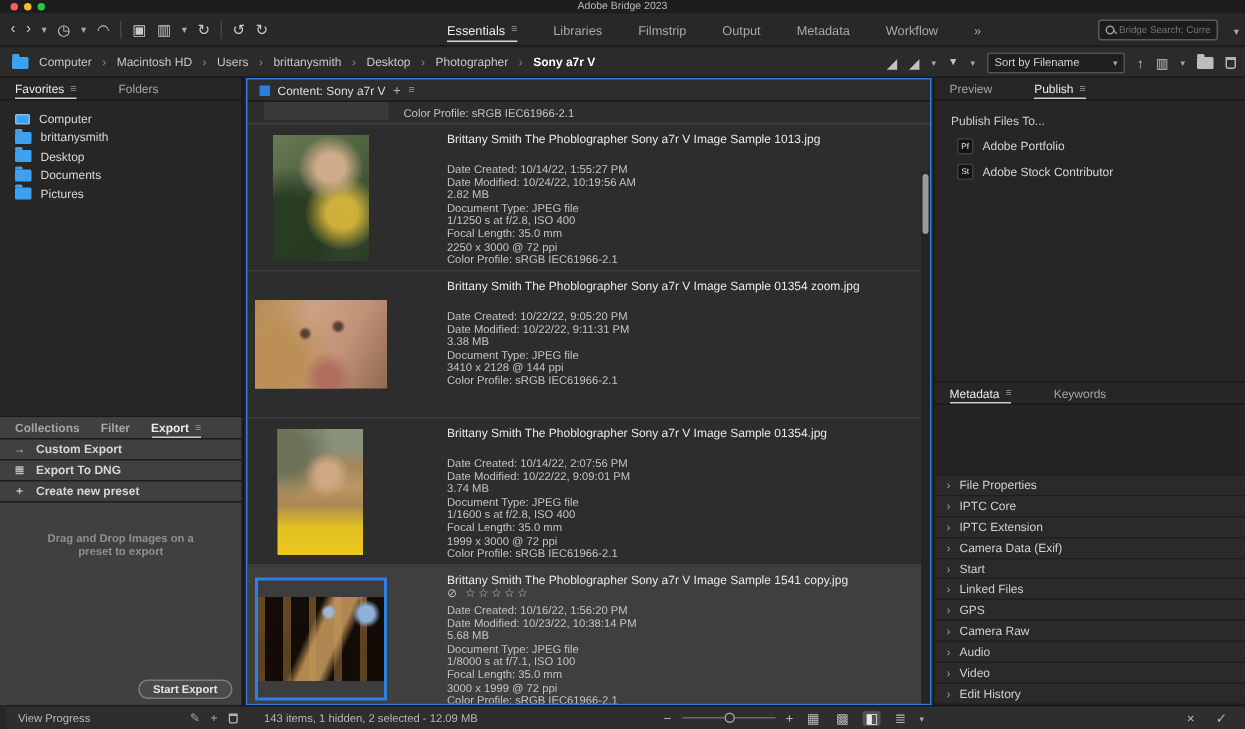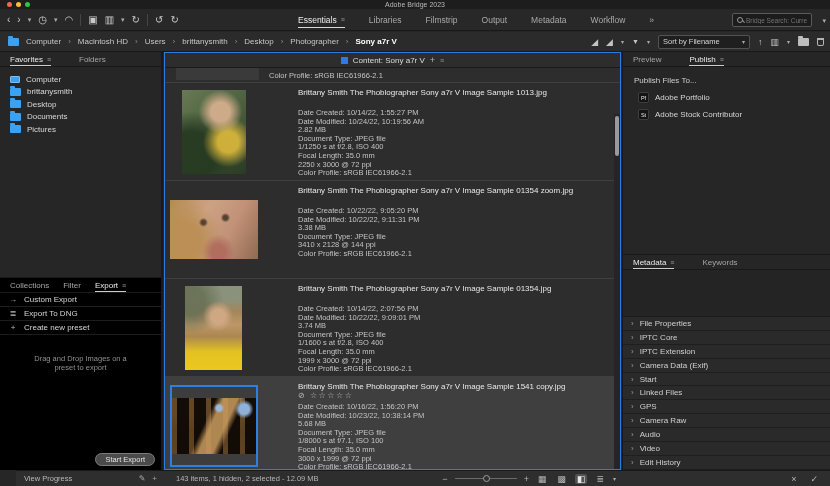--- a/index.html
+++ b/index.html
@@ -46,36 +46,36 @@
   .chev { font-size:6px; color:#a9a9a9; }
   
   .ptabs { height:15px; display:flex; align-items:center; gap:28px; padding:0 10px; font-size:8px; color:#a5a5a5; border-bottom:1px solid #191919; }
   .ptab { display:flex; align-items:center; gap:4px; height:100%; padding-top:1px; }
   .ptab.active { color:#e9e9e9; box-shadow:inset 0 -1px 0 #cccccc; }
   .ham { font-size:7px; color:#9a9a9a; }
   
   .sidebar { position:absolute; left:0; top:52px; width:163px; height:225px; background:#262626; border-right:2px solid #191919; }
   .fav-item { display:flex; align-items:center; gap:6px; height:12.5px; padding-left:10px; font-size:8px; color:#d8d8d8; }
   
-  .exportp { position:absolute; left:0; top:277px; width:163px; height:193px; background:#000000; border-right:2px solid #191919; border-top:1px solid #191919; }
+  .exportp { position:absolute; left:0; top:277px; width:163px; height:193px; background:#404040; border-right:2px solid #191919; border-top:1px solid #191919;font-weight:bold; }
   .ex-row { display:flex; align-items:center; gap:6px; height:14px; padding-left:8px; font-size:8px; color:#d6d6d6; border-bottom:1px solid #1d1d1d; }
   .ex-ic { font-size:8px; color:#bdbdbd; width:10px; text-align:center; }
   .dropzone { position:absolute; left:4px; right:4px; top:60px; bottom:18px; text-align:center; }
   .dropzone div { font-size:7.5px; color:#8f8f8f; line-height:9px; }
   .dz-inner { margin-top:16px; }
   .startbtn { position:absolute; right:6px; bottom:4px; height:13px; padding:0 9px; background:#4a4a4a;
     border:1px solid #7c7c7c; border-radius:7px; font-size:7.5px; color:#e3e3e3; display:flex; align-items:center; }
-  .progressrow { position:absolute; left:16px; top:470px; width:163px; height:16px; background:#2e2e2e; border-top:1px solid #191919;
+  .progressrow { position:absolute; left:4px; top:470px; width:163px; height:16px; background:#2e2e2e; border-top:1px solid #191919;
     display:flex; align-items:center; justify-content:space-between; padding:0 8px; }
   .progressrow .lbl { font-size:7.5px; color:#b9b9b9; }
   .progressrow .ics-group { display:flex; gap:7px; align-items:center; font-size:8px; color:#a5a5a5; }
   
   .content { position:absolute; left:164px; top:52px; width:457px; height:418px; background:#2d2d2d;
     border:1px solid #2b7de0; overflow:hidden; }
-  .c-head { height:15px; display:flex; align-items:center; gap:5px; padding:0 8px; border-bottom:1px solid #1a1a1a; font-size:8px; color:#dddddd;justify-content:center; }
+  .c-head { height:15px; display:flex; align-items:center; gap:5px; padding:0 8px; border-bottom:1px solid #1a1a1a; font-size:8px; color:#dddddd; }
   .c-head .bluesq { width:7px; height:7px; background:#2b7de0; display:inline-block; }
   .c-head .plus { color:#b5b5b5; font-size:9px; }
   .c-partial { height:15px; display:flex; align-items:center; border-bottom:1px solid #3f3f3f; position:relative; }
   .c-partial .pthumb { position:absolute; left:11px; top:0; width:83px; height:12px; background:#3a3a3a; border-radius:1px; }
   .c-partial .ptext { margin-left:104px; font-size:7.5px; color:#c3c3c3; }
   .c-row { display:flex; height:98px; border-bottom:1px solid #3f3f3f;gap:29px; }
   .c-row.sel { background:#3f3f3f; }
   .thumb-cell { width:97px; flex:0 0 auto; display:flex; align-items:center; justify-content:center; }
   .meta { flex:1; padding:5px 6px 0 7px; overflow:hidden; }
   .f-title { font-size:8px; color:#e8e8e8; white-space:nowrap; margin-bottom:12px; }

